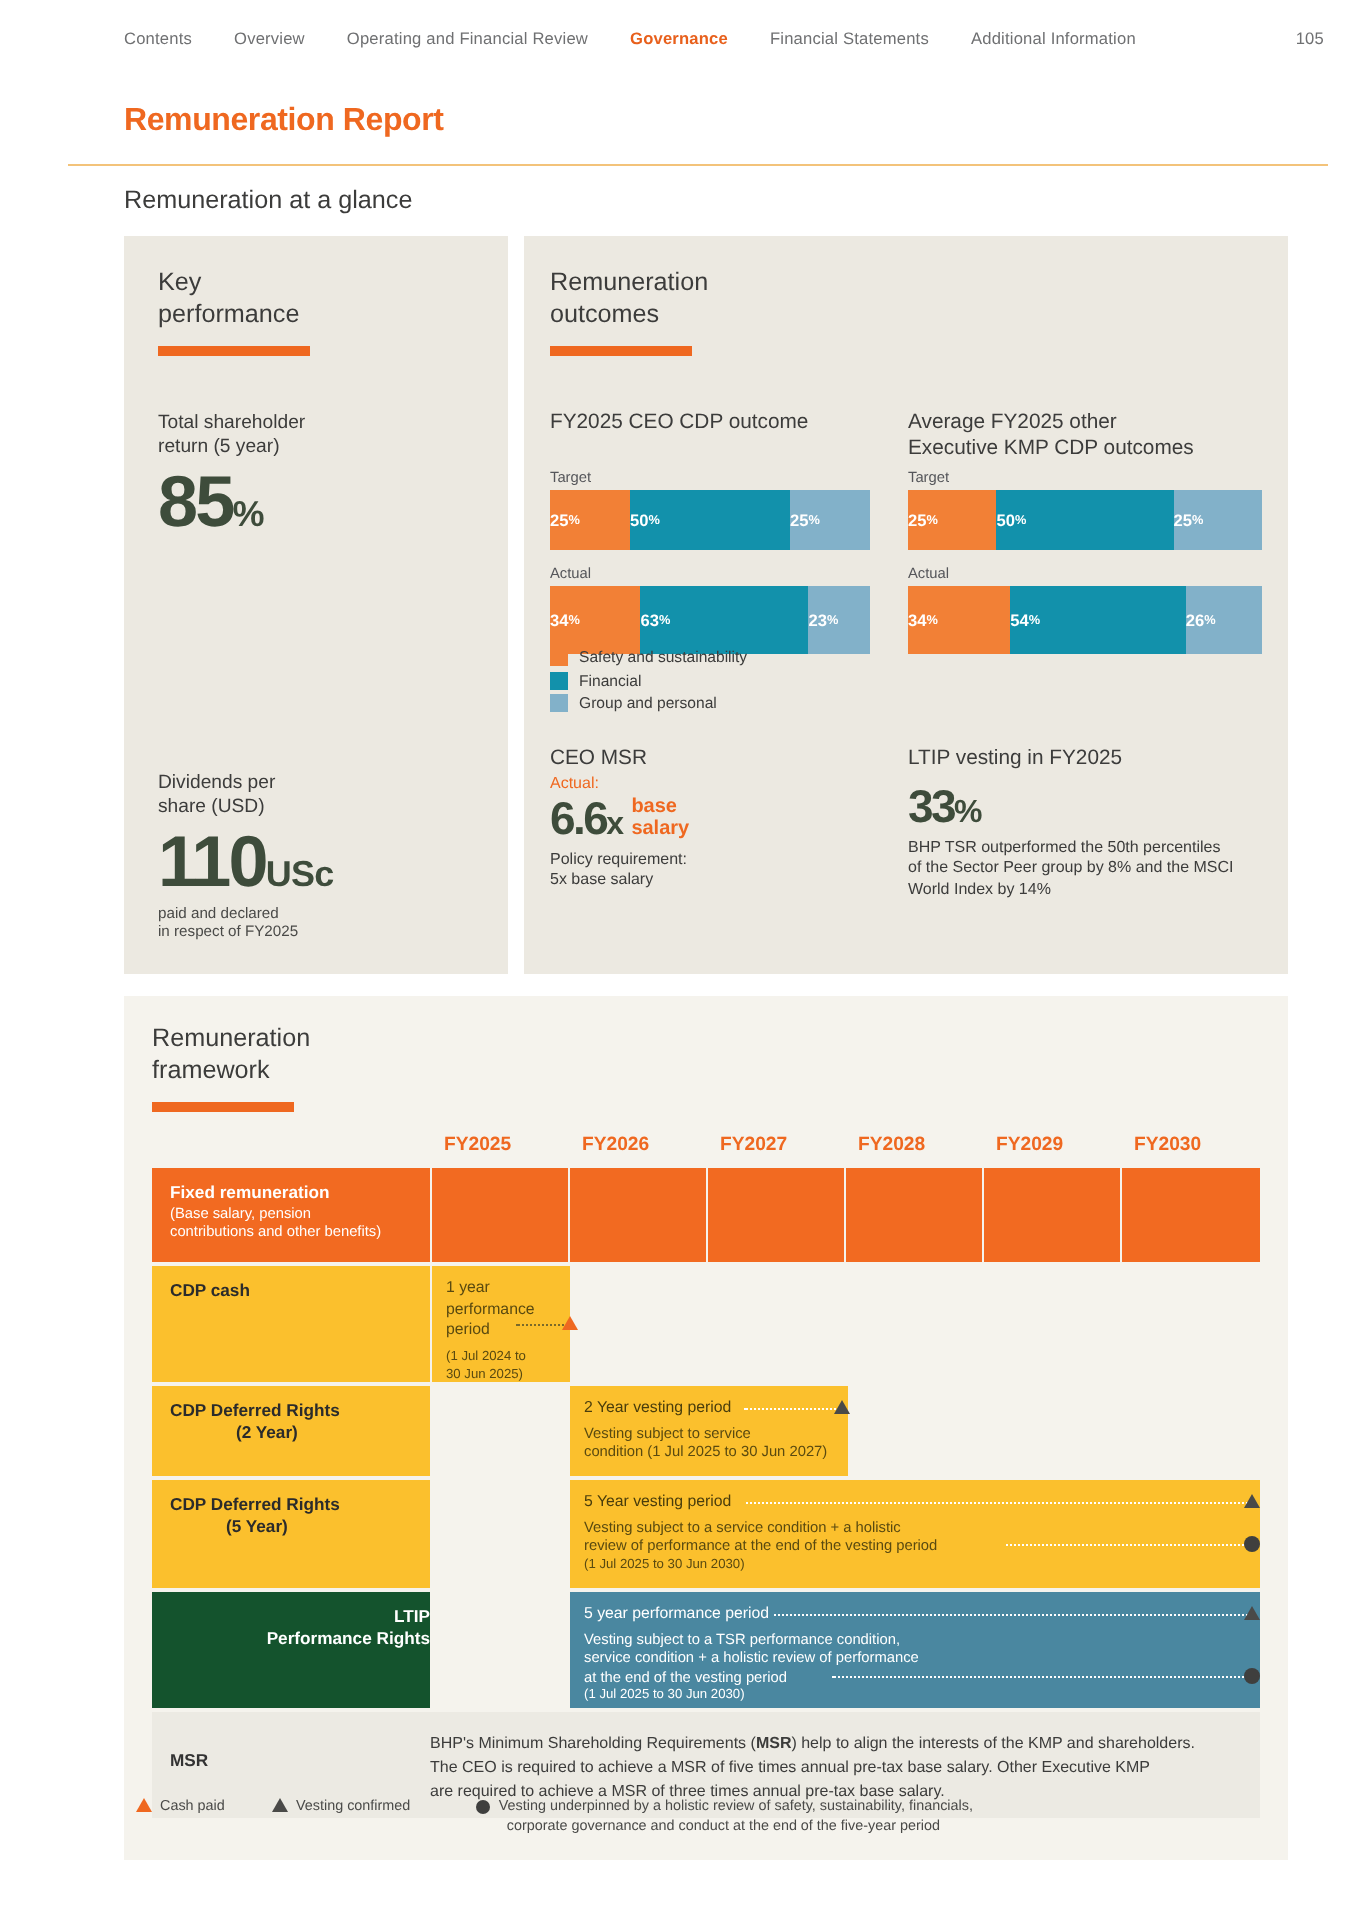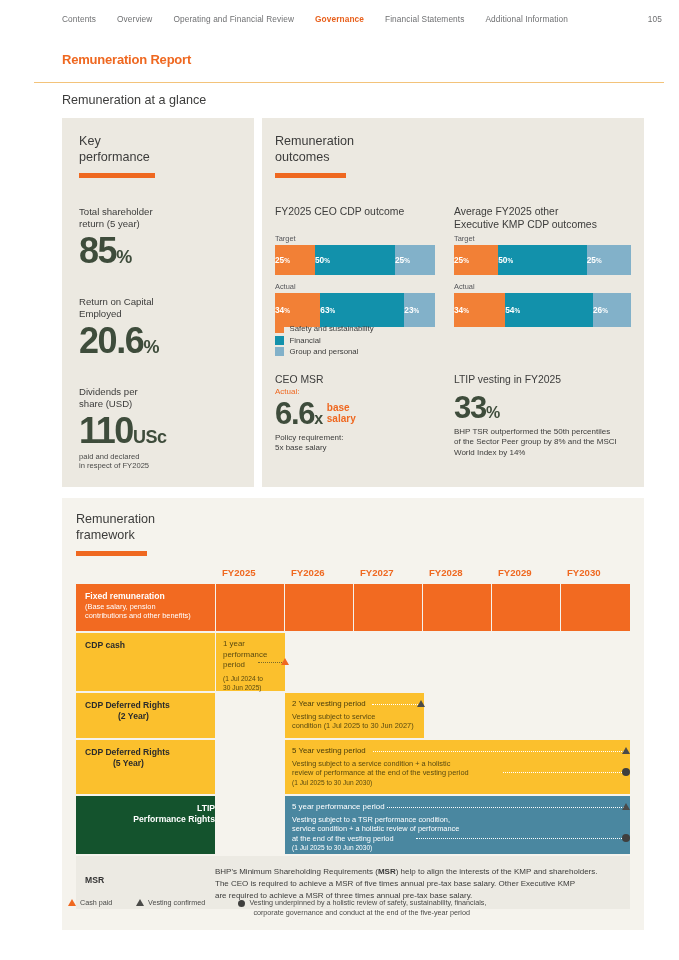--- a/index.html
+++ b/index.html
@@ -25,21 +25,21 @@
     letter-spacing: .1px;
   }
   .topnav .navitem { margin-right: 21px; white-space: nowrap; }
   .topnav .navitem.active { color: #e8601c; font-weight: bold; }
   .topnav .pageno { position: absolute; right: 0; color: #6f7072; }
 
   
   .page-title {
     position: absolute;
     left: 62px; top: 52px;
-    font-size: 13px;
+    font-size: 16px;
     font-weight: bold;
     color: #ef6820;
     letter-spacing: -.2px;
   }
   .title-rule {
     position: absolute;
     left: 34px; top: 82px;
     width: 630px; height: 1.3px;
     background: #f3c37a;
   }
@@ -145,21 +145,21 @@
   .metric-sub   { font-size: 8px; color: #ef6820; margin-top: 2px; }
   .metric-value {
     font-weight: bold;
     color: #3e4c3b;
     letter-spacing: -1.3px;
     line-height: 1;
     white-space: nowrap;
     display: flex;
     align-items: baseline;
   }
-  .metric-value .big { font-size: 31px; }
+  .metric-value .big { font-size: 23px; }
   .metric-value .unit { font-size: 16px; letter-spacing: -.3px; }
   .metric-value .side {
     font-size: 10px;
     color: #ef6820;
     line-height: 10.5px;
     letter-spacing: 0;
     font-weight: bold;
     margin-left: 4px;
     align-self: center;
   }
@@ -308,24 +308,20 @@
     <span>Key</span><br>
     <span>performance</span>
   </div>
   <div class="panel-rule" style="left:17px; top:55px; width:76px;"></div>
 
   <div class="stat" style="top:88px;">
     <div class="stat-label">Total shareholder<br>return (5 year)</div>
     <div class="stat-value"><span class="big">85</span><span class="unit">%</span></div>
   </div>
 
-  <div class="stat" style="top:178px;">
-    <div class="stat-label">Return on Capital<br>Employed</div>
-    <div class="stat-value"><span class="big">20.6</span><span class="unit">%</span></div>
-  </div>
 
   <div class="stat" style="top:268px;">
     <div class="stat-label">Dividends per<br>share (USD)</div>
     <div class="stat-value"><span class="big">110</span><span class="unit">USc</span></div>
     <div class="stat-note">paid and declared<br>in respect of FY2025</div>
   </div>
 </div>
 
 <div class="panel" id="outcomes-panel">
   <div class="panel-title" style="left:13px; top:16px;">

